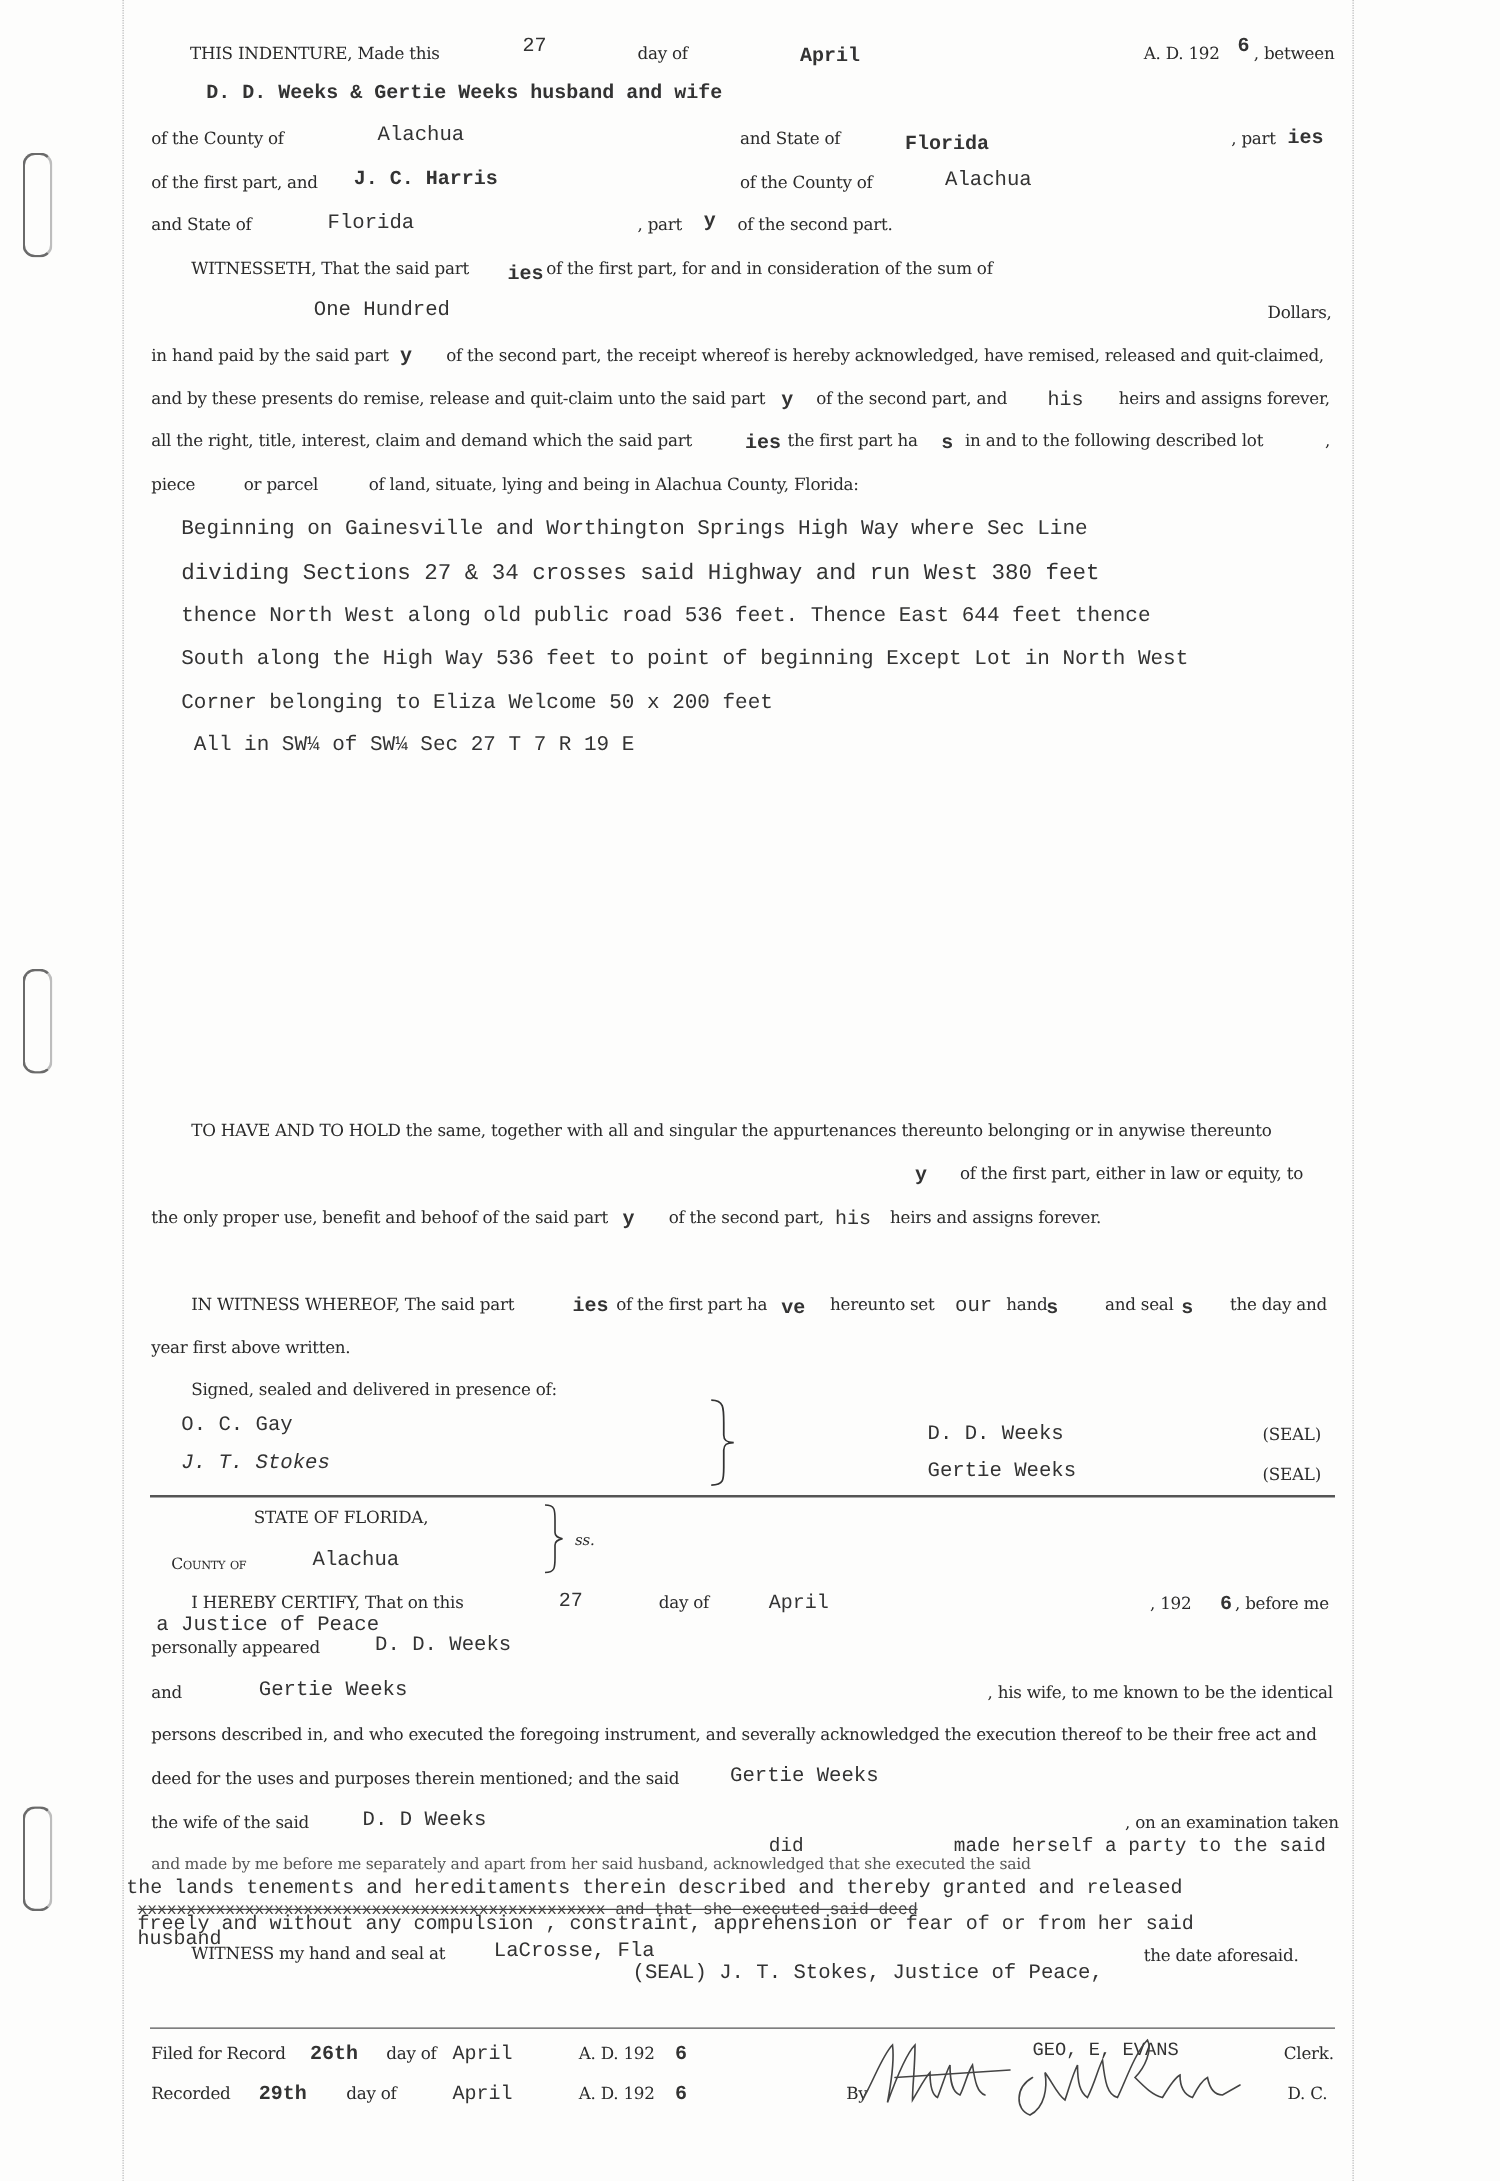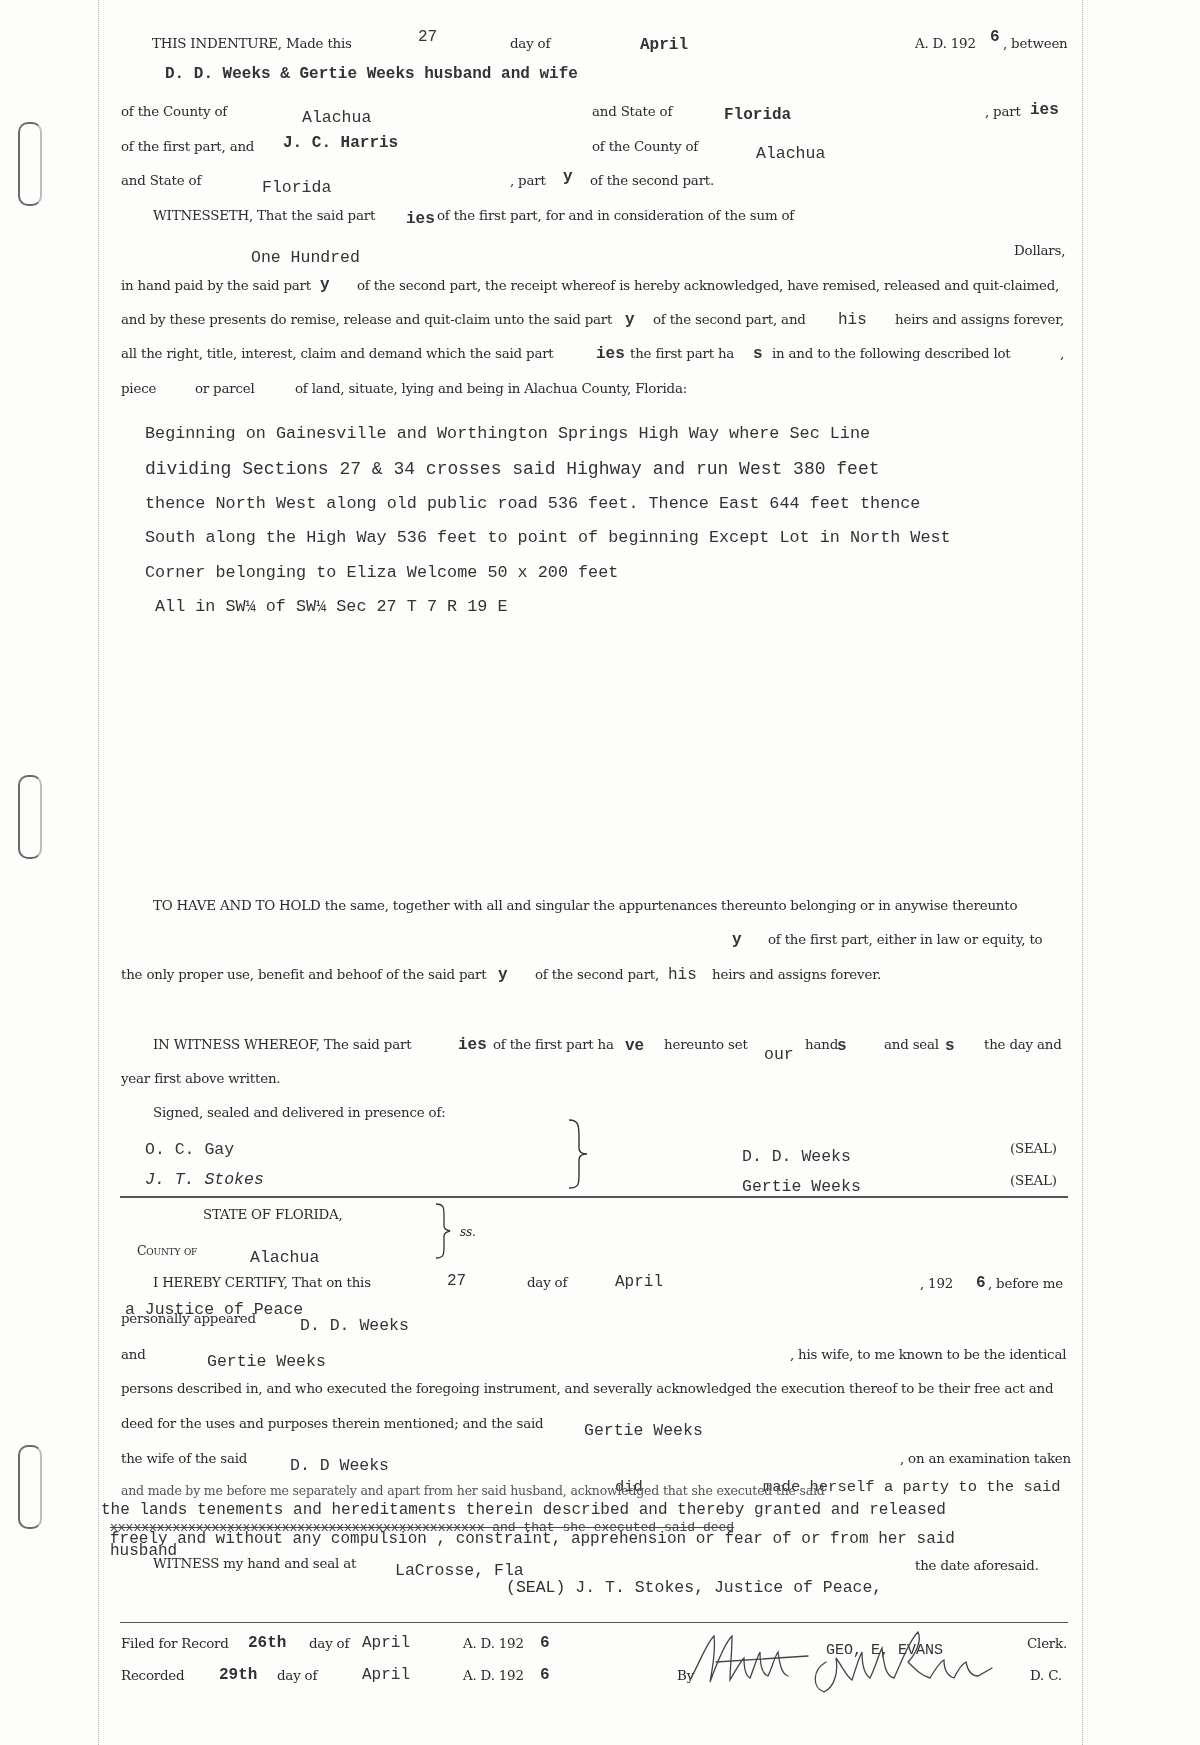--- a/index.html
+++ b/index.html
@@ -3,21 +3,21 @@
 <meta charset="utf-8">
 <style>
   html, body { margin:0; padding:0; background:#ffffff; }
   body { width:1200px; height:1745px; position:relative; overflow:hidden; }
   .page { position:absolute; left:0; top:0; width:1200px; height:1745px; background:#fdfdfc; }
   .rule-v { position:absolute; top:0; bottom:0; width:0; border-left:1px dotted #b8b8b8; }
   .hole { position:absolute; left:18px; width:20px; height:80px; border:2px solid #6a6a6a; border-radius:10px; border-right-color:#bdbdbd; }
   .ln { position:absolute; white-space:nowrap; color:#2a2a2a; }
   .serif { font-family:"DejaVu Serif","Liberation Serif",serif; font-size:13.4px; letter-spacing:-0.2px; }
   .tw { font-family:"Liberation Mono","DejaVu Sans Mono",monospace; font-size:16px; font-weight:bold; color:#333; }
-  .tw2 { font-family:"Liberation Mono","DejaVu Sans Mono",monospace; font-size:16.5px; color:#333;margin-top:10px; }
+  .tw2 { font-family:"Liberation Mono","DejaVu Sans Mono",monospace; font-size:16.5px; color:#333; }
   .sm { font-variant:small-caps;margin-left:16px; }
   .hr { position:absolute; height:0; border-top:2px solid #555; }
   .typed-block { font-family:"Liberation Mono","DejaVu Sans Mono",monospace; font-size:16px; line-height:13px; color:#333; white-space:pre; }
   .strike { font-family:"Liberation Mono",monospace; font-size:13px; color:#444; text-decoration:line-through; }
   .sig { position:absolute; }
 </style>
 </head>
 <body>
 
 <div class="page">
@@ -176,21 +176,21 @@
   <div class="hr" style="left:120px;top:1622px;width:948px;border-top-width:1.5px;"></div>
 
   <span class="ln serif" style="left:121px;top:1636px;">Filed for Record</span>
   <span class="ln tw" style="left:248px;top:1634px;">26th</span>
   <span class="ln serif" style="left:309px;top:1636px;">day of</span>
   <span class="ln tw" style="left:362px;top:1634px;font-weight:normal;">April</span>
   <span class="ln serif" style="left:463px;top:1636px;">A. D. 192</span>
   <span class="ln tw" style="left:540px;top:1634px;">6</span>
 
   <span class="ln serif" style="left:121px;top:1668px;">Recorded</span>
-  <span class="ln tw" style="left:207px;top:1666px;margin-left:12px;">29th</span>
+  <span class="ln tw" style="left:207px;top:1666px;">29th</span>
   <span class="ln serif" style="left:277px;top:1668px;">day of</span>
   <span class="ln tw" style="left:362px;top:1666px;font-weight:normal;">April</span>
   <span class="ln serif" style="left:463px;top:1668px;">A. D. 192</span>
   <span class="ln tw" style="left:540px;top:1666px;">6</span>
 
   <span class="ln tw2" style="left:826px;top:1632px;font-size:15px;">GEO, E, EVANS</span>
   <span class="ln serif" style="left:1027px;top:1636px;">Clerk.</span>
   <span class="ln serif" style="left:677px;top:1668px;">By</span>
   <span class="ln serif" style="left:1030px;top:1668px;">D. C.</span>
 

